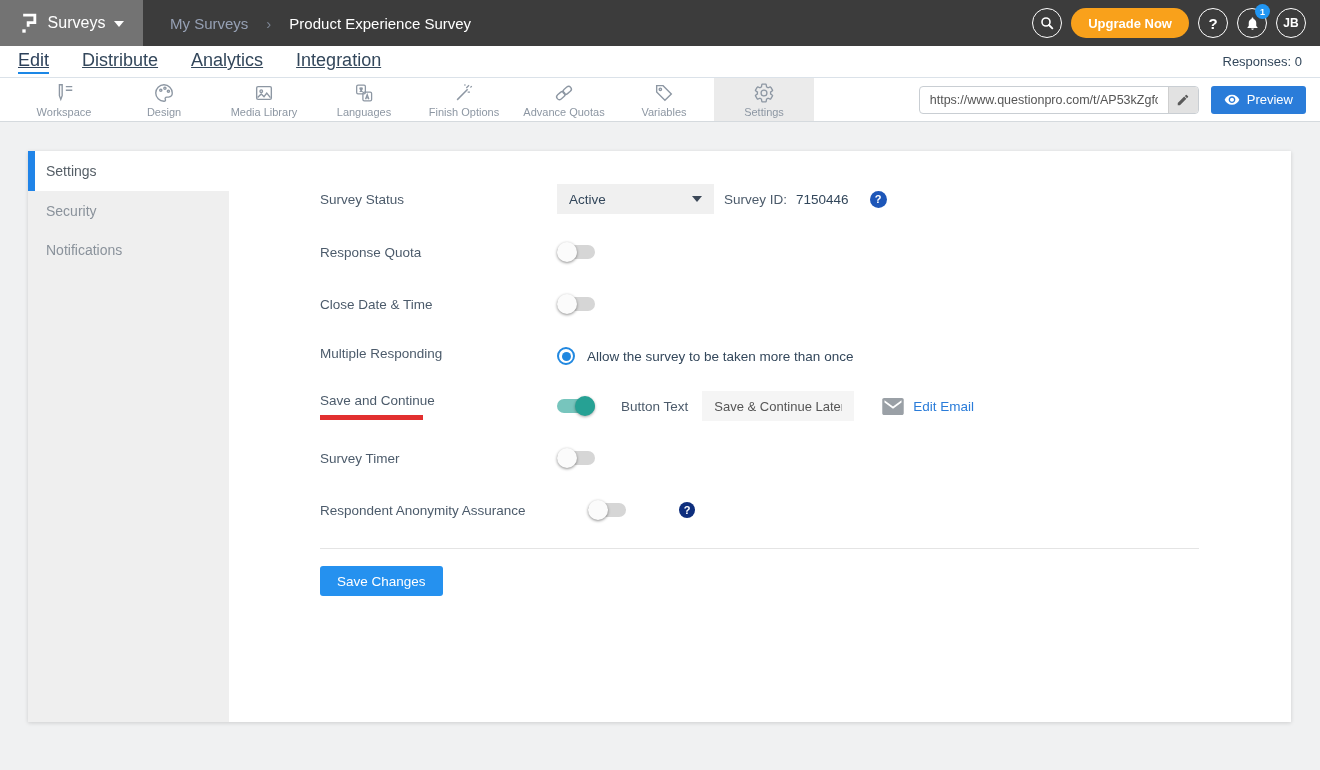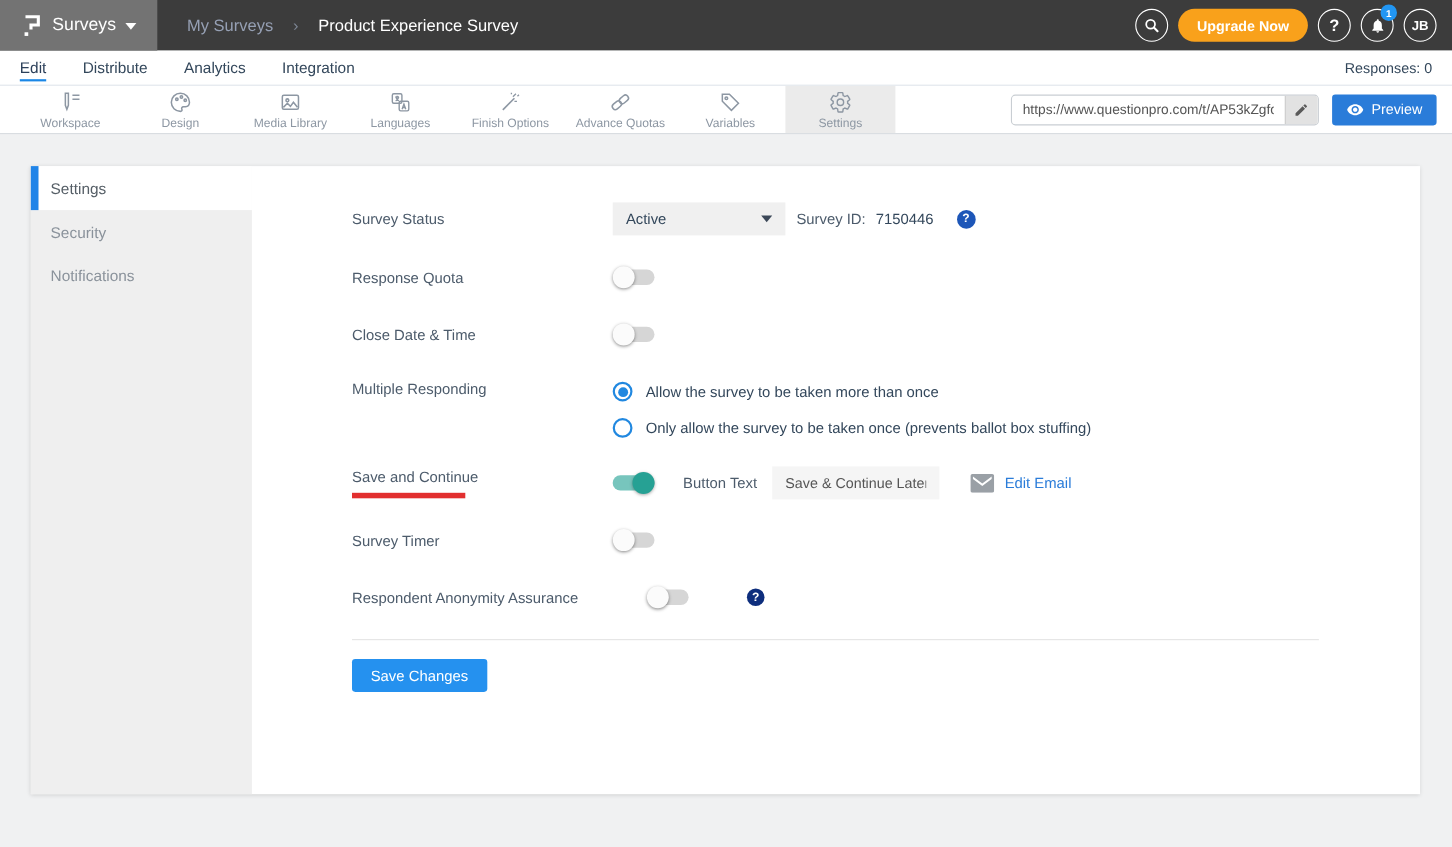--- a/index.html
+++ b/index.html
@@ -15,21 +15,21 @@
   .crumb-parent { color:#96a0b4; font-size:15px; cursor:pointer; }
   .crumb-sep { color:#7d8694; font-size:15px; }
   .crumb-title { color:#ffffff; font-size:15px; font-weight:500; }
   .topbar-right { display:flex; align-items:center; gap:9px; padding-right:14px; }
   .circle-btn { width:30px; height:30px; border:1.6px solid #fff; border-radius:50%; display:flex; align-items:center; justify-content:center; color:#fff; font-weight:bold; font-size:13px; cursor:pointer; position:relative; flex:none; }
   .upgrade-btn { height:30px; border:none; border-radius:15px; background:#f9a11b; color:#fff; font-weight:bold; font-size:13px; padding:0 17px; cursor:pointer; font-family:inherit; }
   .badge { position:absolute; top:-5px; right:-4px; min-width:15px; height:15px; border-radius:8px; background:#2196f3; color:#fff; font-size:9px; font-weight:bold; display:flex; align-items:center; justify-content:center; }
 
   
   .tabrow { height:32px; background:#fff; display:flex; align-items:center; padding:0 18px; border-bottom:1px solid #dbe2e9; }
-  .tab { font-size:14px; color:#33475b; margin-right:33px; cursor:pointer; height:24px; display:flex; align-items:center; border-bottom:2px solid transparent; }
+  .tab { font-size:18px; color:#33475b; margin-right:33px; cursor:pointer; height:24px; display:flex; align-items:center; border-bottom:2px solid transparent;text-decoration:underline; }
   .tab.active { color:#2c405a; border-bottom-color:#1b87e6; font-weight:500; }
   .responses { margin-left:auto; font-size:13px; color:#33475b; }
 
   
   .toolbar { height:44px; background:#fff; border-bottom:1px solid #d5dade; display:flex; align-items:stretch; padding-left:14px; }
   .tool-item { width:100px; display:flex; flex-direction:column; align-items:center; justify-content:center; gap:2px; cursor:pointer; }
   .tool-item.active { background:#ebebeb; }
   .tool-item svg { width:22px; height:22px; }
   .tool-label { font-size:11px; color:#8d97a3; }
   .toolbar-right { margin-left:auto; display:flex; align-items:center; padding-right:14px; gap:12px; }
@@ -294,24 +294,20 @@
       </div>
 
       
       <div class="frow row-multi">
         <div class="fr-label">Multiple Responding</div>
         <div class="radio-list">
           <div class="radio-row">
             <span class="radio checked"></span>
             <span class="radio-label">Allow the survey to be taken more than once</span>
           </div>
-          <div class="radio-row">
-            <span class="radio"></span>
-            <span class="radio-label">Only allow the survey to be taken once (prevents ballot box stuffing)</span>
-          </div>
         </div>
       </div>
 
       
       <div class="frow row-snc">
         <div class="snc-label-cell">
           <span>Save and Continue</span>
           <div class="red-underline"></div>
         </div>
         <div class="toggle on">

